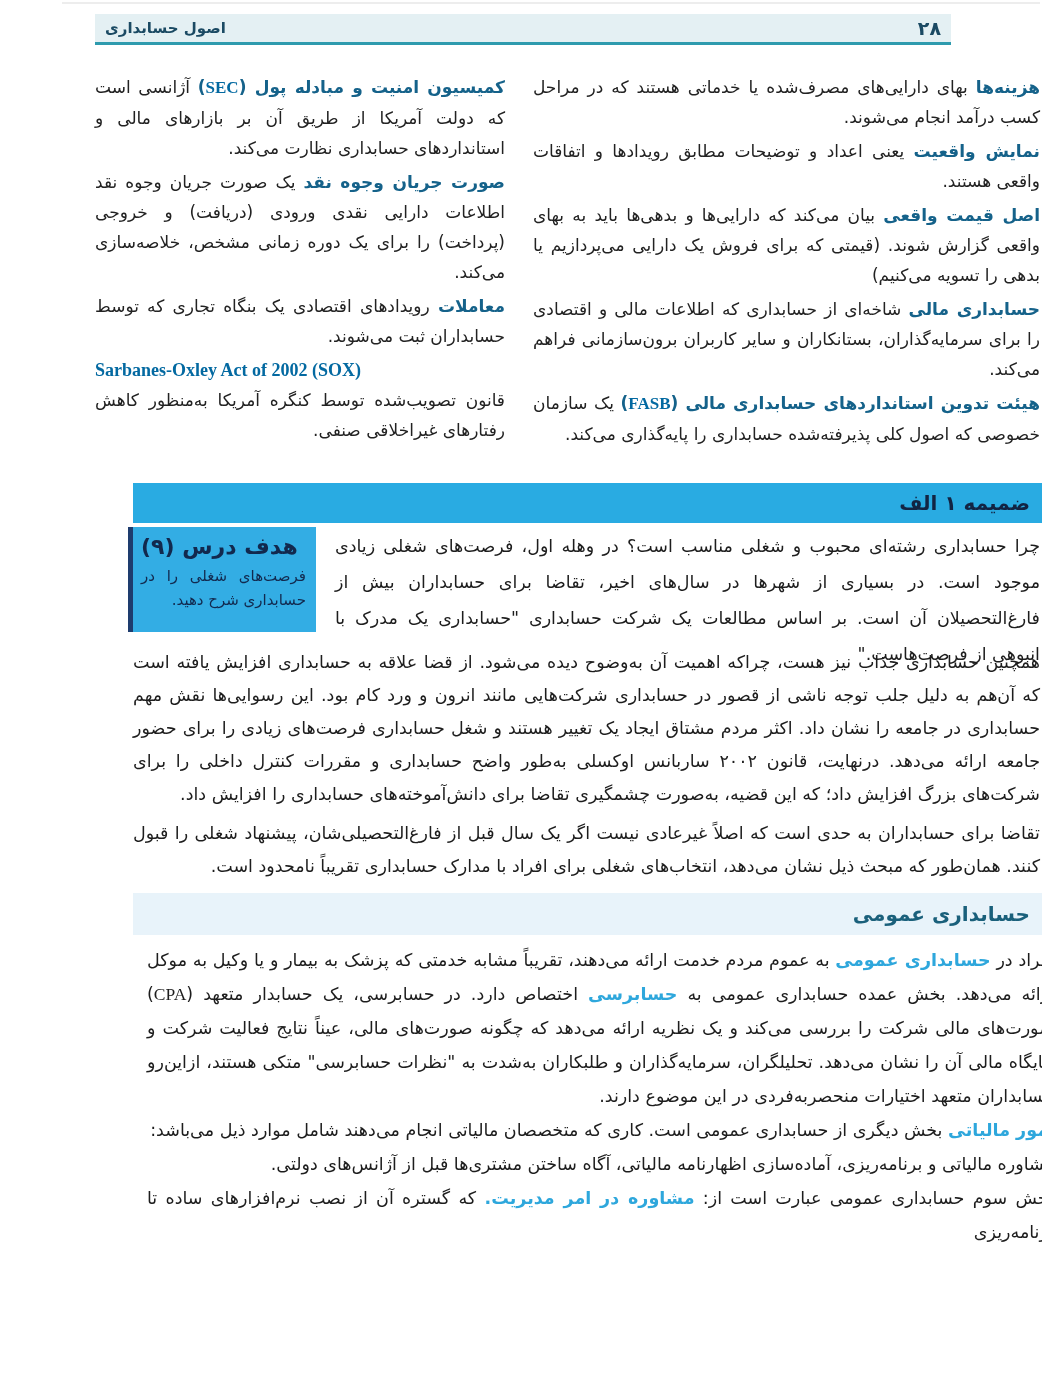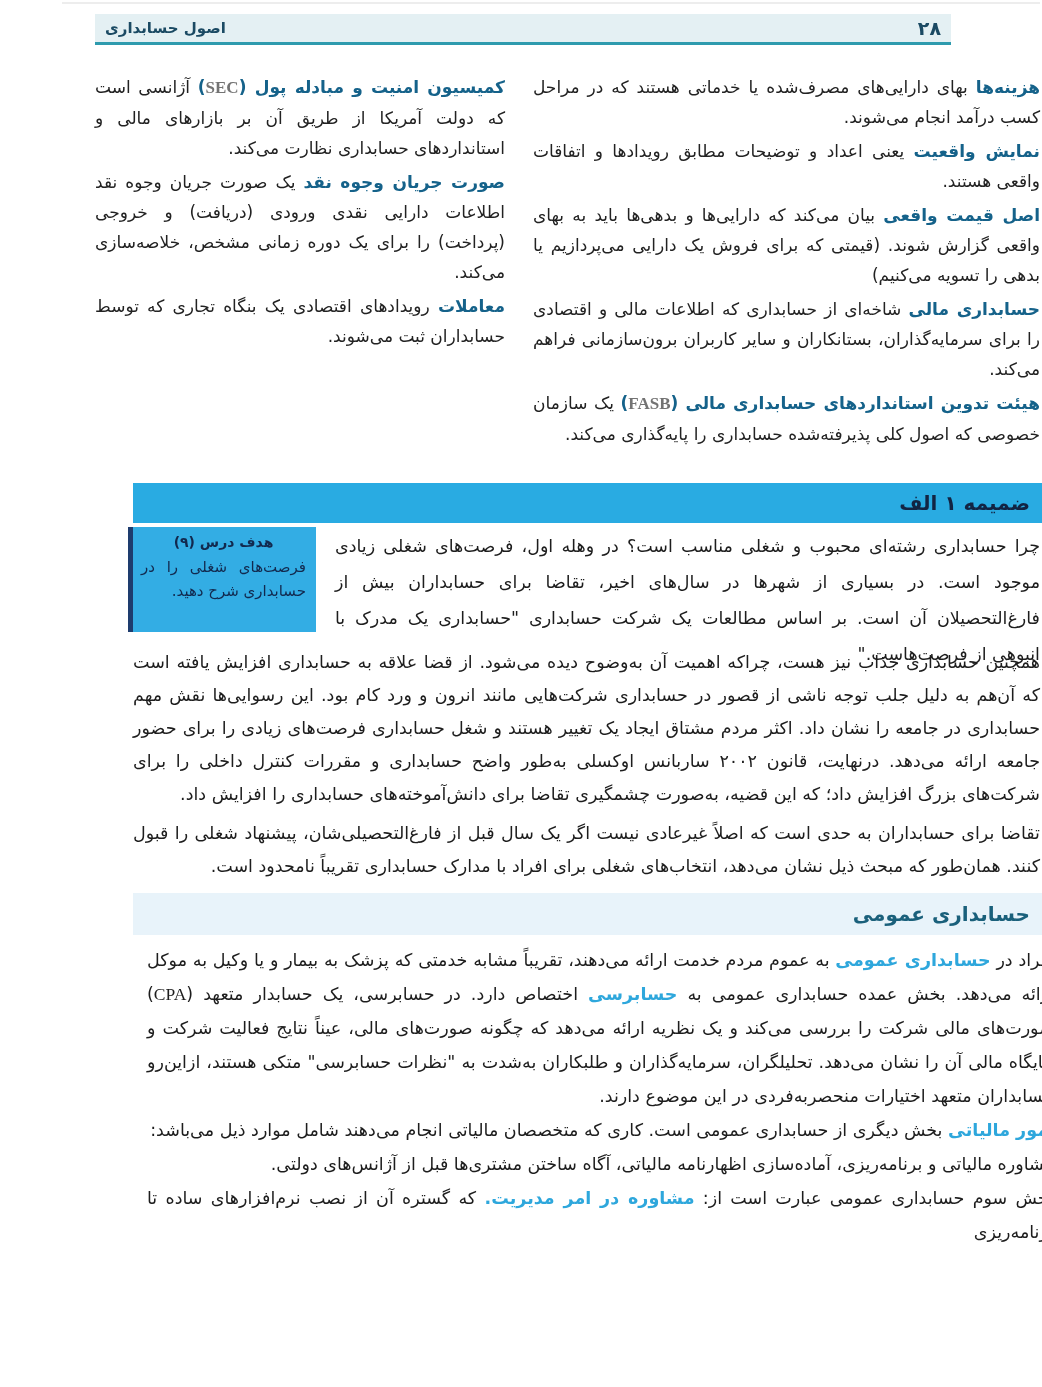--- a/index.html
+++ b/index.html
@@ -16,33 +16,33 @@
   .header-band .pagenum{font-weight:700;font-size:19px;color:#1b4a63;}
 
   
   .glossary{position:absolute;top:72px;left:95px;width:945px;display:flex;gap:28px;}
   .gcol{font-size:17px;line-height:30px;text-align:justify;color:#222;}
   .gcol-right{flex:0 0 507px;}
   .gcol-left{flex:0 0 410px;}
   .gentry{margin:0 0 4px 0;}
   .term{font-weight:700;color:#15628a;}
   .latin{font-family:"Liberation Serif",serif;}
-  .latin.term{color:#737373;}
+  .latin.term{color:#0369a1;}
   .block{display:block;direction:ltr;text-align:left;unicode-bidi:isolate;font-size:18px;}
 
   
   .appendix-bar{position:absolute;top:483px;left:133px;width:909px;height:40px;
     background:#29abe2;display:flex;align-items:center;padding:0 12px;box-sizing:border-box;}
   .appendix-bar span{font-weight:700;font-size:20px;color:#122443;}
 
   
   .lesson-box{position:absolute;top:527px;left:128px;width:188px;height:105px;
     background:#33ade4;border-left:5px solid #1e3c6e;box-sizing:border-box;
     padding:7px 10px 6px 8px;color:#12294e;}
-  .lb-title{font-weight:700;font-size:14px;text-align:center;margin-bottom:5px;}
+  .lb-title{font-weight:700;font-size:22px;text-align:left;margin-bottom:5px;}
   .lb-body{font-size:15px;line-height:24px;text-align:justify;}
 
   .intro{position:absolute;top:528px;left:335px;width:705px;margin:0;
     font-size:17.5px;line-height:36px;text-align:justify;}
 
   .appendix-body{position:absolute;top:646px;left:133px;width:907px;
     font-size:17.5px;line-height:33px;text-align:justify;}
   .appendix-body p{margin:0 0 6px 0;}
 
   
@@ -72,20 +72,21 @@
       <p class="gentry"><span class="term">هزینه‌ها</span><span> بهای دارایی‌های مصرف‌شده یا خدماتی هستند که در مراحل کسب درآمد انجام می‌شوند.</span></p>
       <p class="gentry"><span class="term">نمایش واقعیت</span><span> یعنی اعداد و توضیحات مطابق رویدادها و اتفاقات واقعی هستند.</span></p>
       <p class="gentry"><span class="term">اصل قیمت واقعی</span><span> بیان می‌کند که دارایی‌ها و بدهی‌ها باید به بهای واقعی گزارش شوند. (قیمتی که برای فروش یک دارایی می‌پردازیم یا بدهی را تسویه می‌کنیم)</span></p>
       <p class="gentry"><span class="term">حسابداری مالی</span><span> شاخه‌ای از حسابداری که اطلاعات مالی و اقتصادی را برای سرمایه‌گذاران، بستانکاران و سایر کاربران برون‌سازمانی فراهم می‌کند.</span></p>
       <p class="gentry"><span class="term">هیئت تدوین استانداردهای حسابداری مالی (</span><span class="term latin">FASB</span><span class="term">)</span><span> یک سازمان خصوصی که اصول کلی پذیرفته‌شده حسابداری را پایه‌گذاری می‌کند.</span></p>
     </div>
     <div class="gcol gcol-left">
       <p class="gentry"><span class="term">کمیسیون امنیت و مبادله پول (</span><span class="term latin">SEC</span><span class="term">)</span><span> آژانسی است که دولت آمریکا از طریق آن بر بازارهای مالی و استانداردهای حسابداری نظارت می‌کند.</span></p>
       <p class="gentry"><span class="term">صورت جریان وجوه نقد</span><span> یک صورت جریان وجوه نقد اطلاعات دارایی نقدی ورودی (دریافت) و خروجی (پرداخت) را برای یک دوره زمانی مشخص، خلاصه‌سازی می‌کند.</span></p>
       <p class="gentry"><span class="term">معاملات</span><span> رویدادهای اقتصادی یک بنگاه تجاری که توسط حسابداران ثبت می‌شوند.</span></p>
+      <p class="gentry"><span class="term latin block">Sarbanes-Oxley Act of 2002 (SOX)</span><span>قانون تصویب‌شده توسط کنگره آمریکا به‌منظور کاهش رفتارهای غیراخلاقی صنفی.</span></p>
     </div>
   </section>
 
   <div class="appendix-bar">
     <span>ضمیمه ۱ الف</span>
   </div>
 
   <aside class="lesson-box">
     <div class="lb-title">هدف درس (۹)</div>
     <div class="lb-body">فرصت‌های شغلی را در حسابداری شرح دهید.</div>

